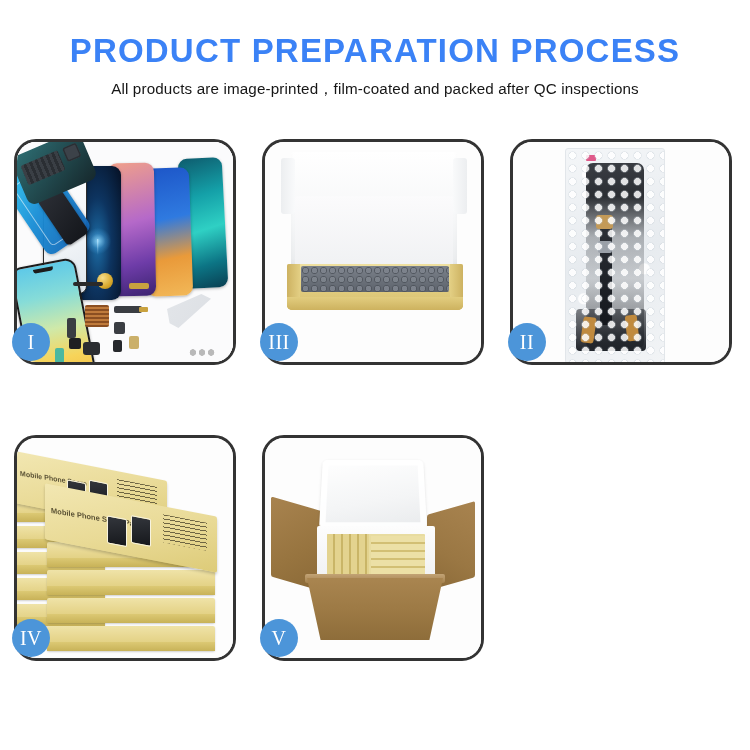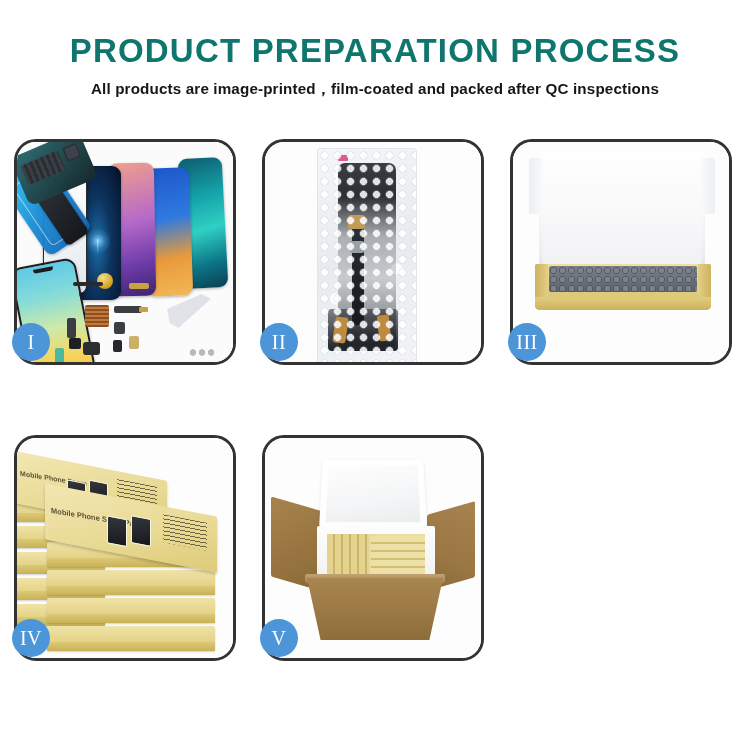--- a/index.html
+++ b/index.html
@@ -16,32 +16,31 @@
     color: #111;
     position: relative;
   }
 
   
   .header { text-align: center; padding-top: 34px; }
   .title {
     font-size: 33px;
     font-weight: bold;
     letter-spacing: 1.2px;
-    color: #0f766e;
+    color: #3b82f6;
     line-height: 1.05;
     margin: 0;
     font-family: "Liberation Sans", sans-serif;
   }
   .subtitle {
     font-size: 15.2px;
     color: #161616;
     margin: 10px 0 0 0;
     letter-spacing: 0.15px;
     font-family: "Liberation Sans", sans-serif;
-    font-weight: bold;
   }
 
   
   .grid {
     position: absolute;
     left: 14px;
     top: 139px;
     width: 722px;
     display: grid;
     grid-template-columns: repeat(3, 222px);
@@ -478,54 +477,54 @@
         <div class="teal-chip"></div>
         <div class="screws"></div>
       </div>
     </div>
     <div class="badge">I</div>
   </div>
 
   <div class="panel">
     <div class="panel-inner">
       <div class="scene">
+        <div class="p3-lid"></div>
+        <div class="p3-foamwall"></div>
+        <div class="p3-tray">
+          <div class="p3-tray-inner"></div>
+          <div class="p3-tray-side-l"></div>
+          <div class="p3-tray-side-r"></div>
+          <div class="p3-tray-lip"></div>
+        </div>
+      </div>
+    </div>
+    <div class="badge">III</div>
+  </div>
+
+  <div class="panel">
+    <div class="panel-inner">
+      <div class="scene">
         <div class="p2-bag">
           <div class="p2-screen"></div>
           <div class="p2-bottom"></div>
           <div class="p2-flex"></div>
           <div class="p2-connector"></div>
           <div class="p2-chip"></div>
           <div class="p2-gold-l"></div>
           <div class="p2-gold-r"></div>
           <div class="p2-pink"></div>
           <div class="p2-bubbles"></div>
         </div>
       </div>
     </div>
     <div class="badge">II</div>
   </div>
 
   <div class="panel">
     <div class="panel-inner">
-      <div class="scene">
-        <div class="p3-lid"></div>
-        <div class="p3-foamwall"></div>
-        <div class="p3-tray">
-          <div class="p3-tray-inner"></div>
-          <div class="p3-tray-side-l"></div>
-          <div class="p3-tray-side-r"></div>
-          <div class="p3-tray-lip"></div>
-        </div>
-      </div>
-    </div>
-    <div class="badge">III</div>
-  </div>
-
-  <div class="panel">
-    <div class="panel-inner">
       <div class="scene stack">
 
         <div class="sbox" style="left:-4px;  top:62px;  width:92px;  height:22px;">
             <div class="side"></div>
           </div>
         <div class="sbox" style="left:-4px;  top:88px;  width:92px;  height:22px;">
             <div class="side"></div>
           </div>
         <div class="sbox" style="left:-4px;  top:114px; width:92px;  height:22px;">
             <div class="side"></div>

